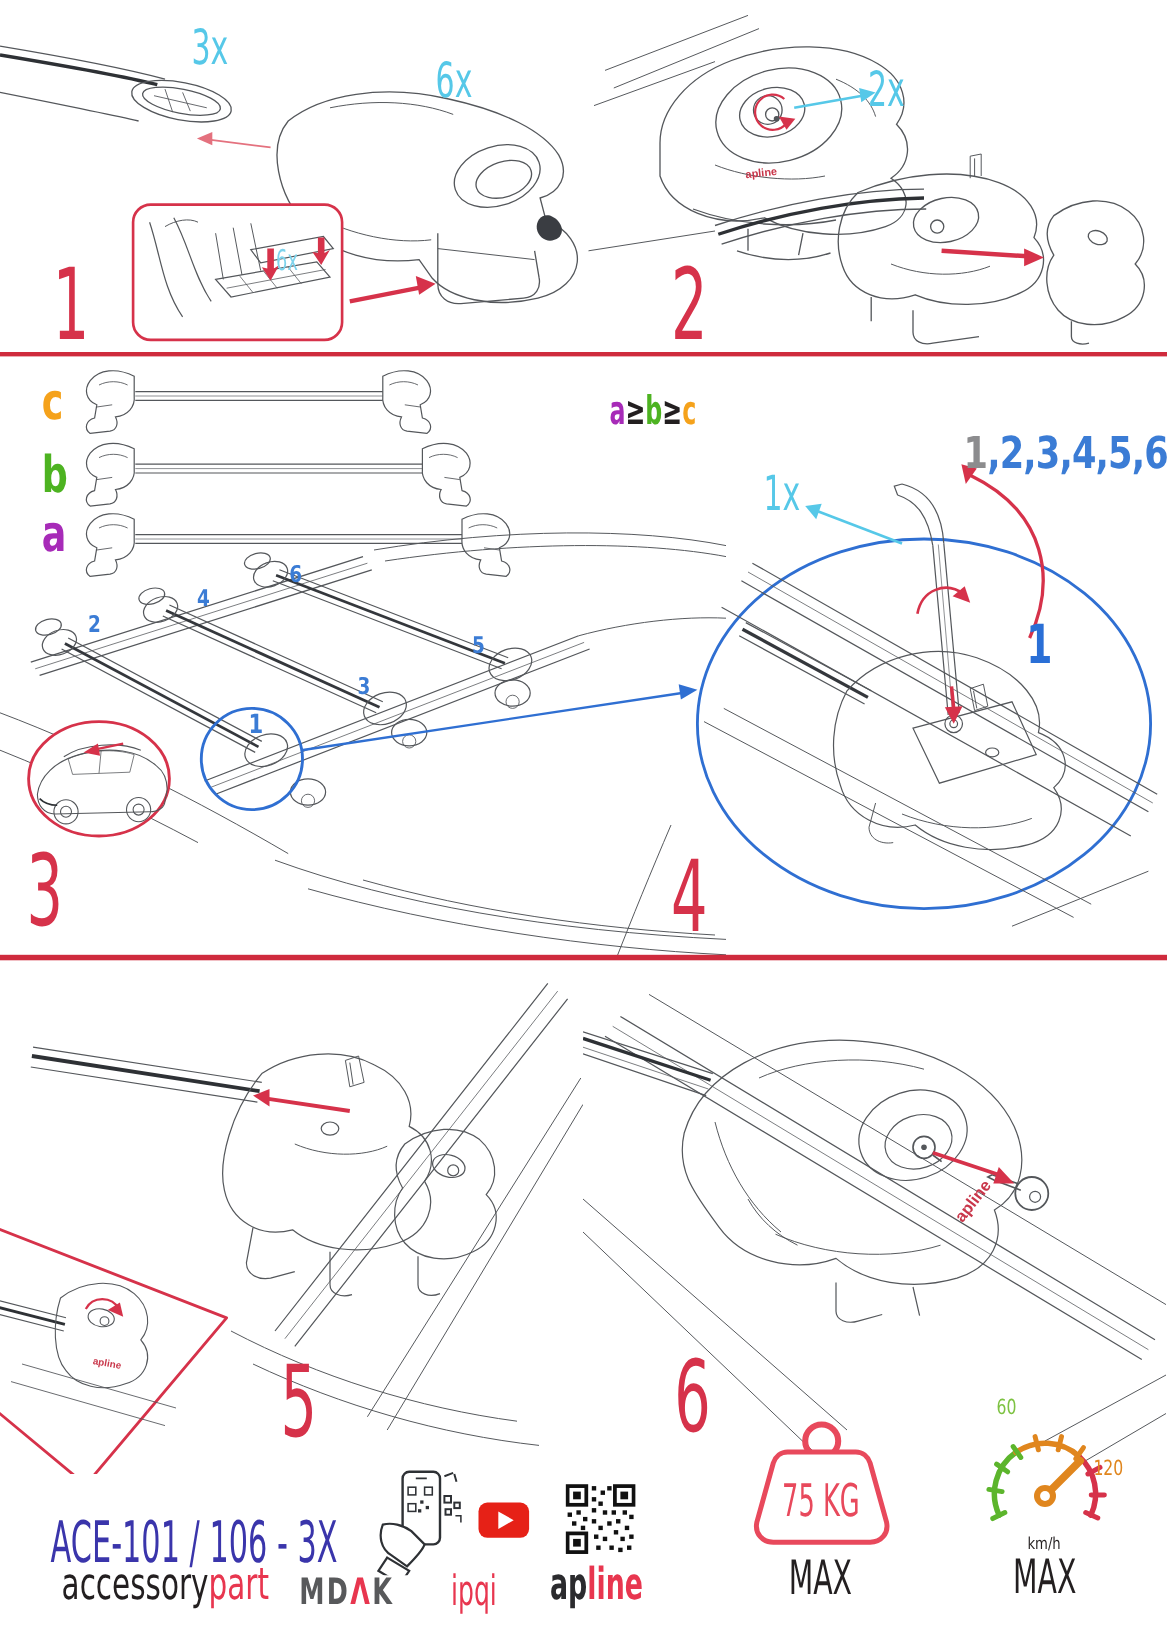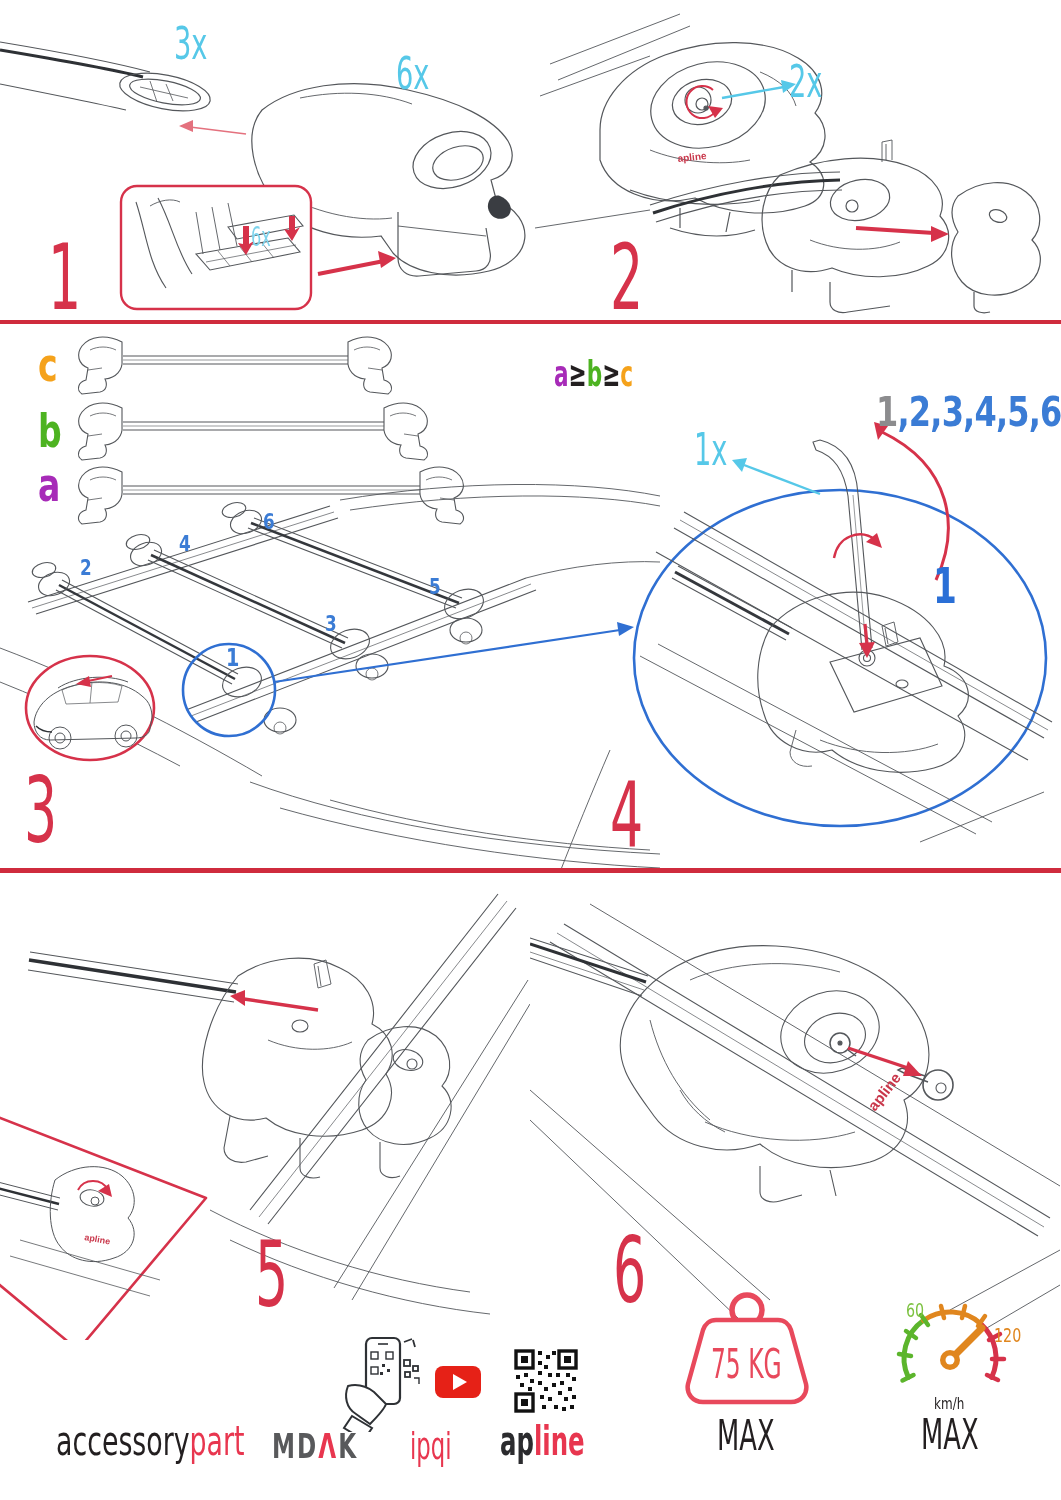--- a/index.html
+++ b/index.html
@@ -306,20 +306,21 @@
       <circle cx="408" cy="205" r="15" stroke-width="1.6"></circle>
       <circle cx="411" cy="208" r="5"></circle>
       <path d="M395,196 L372,188 M398,202 L374,193 M372,188 L368,190 L374,193" stroke-width="1.4"></path>
     </g>
     <text x="345" y="232" font-size="15" font-weight="bold" fill="#c9374b" transform="rotate(-52 345 232)">apline</text>
     <path d="M318,168 L378,188" stroke="#d6324a" stroke-width="3.4" fill="none"></path>
     <polygon points="392,196 378,181 373,196" fill="#d6324a"></polygon>
   </svg>
   <div class="abs" style="left:613px;top:1226px"><span class="sq step">6</span></div>
 
+  <div class="abs" style="left:46px;top:1377px"><span class="sq code">ACE-101 / 106 - 3X</span></div>
   <div class="abs" style="left:56px;top:1421px">
     <span class="sq logoline"><span class="ink">accessory</span><span class="lred">part</span></span>
   </div>
   <div class="abs" style="left:272px;top:1430px">
     <span class="sq mdak"><span>MD</span><span style="color:#e8364f">Λ</span><span>K</span></span>
   </div>
 
   <svg class="abs" style="left:336px;top:1334px" width="90" height="98" viewBox="0 0 90 98">
     <g fill="none" stroke="#2e3135" stroke-width="2.2">
       <rect x="30" y="4" width="34" height="66" rx="6"></rect>
@@ -418,18 +419,18 @@
         <path d="M92,32 L99,22" stroke="#e0861e"></path>
         <path d="M103,46 L114,40" stroke="#d6324a"></path>
         <path d="M106,65 L118,65" stroke="#d6324a"></path>
         <path d="M101,81 L112,86" stroke="#d6324a"></path>
       </g>
     </g>
     <path d="M60,70 L96,34" stroke="#e0861e" stroke-width="7" stroke-linecap="round"></path>
     <circle cx="64" cy="66" r="10" fill="#e0861e"></circle>
     <circle cx="64" cy="66" r="4.5" fill="#fff"></circle>
   </svg>
-  <div class="abs" style="left:906px;top:1301px"><span class="sq gnum" style="color:#7dc242">60</span></div>
+  <div class="abs" style="left:906px;top:1270px"><span class="sq gnum" style="color:#7dc242">60</span></div>
   <div class="abs" style="left:994px;top:1326px"><span class="sq gnum" style="color:#e0861e">120</span></div>
   <div class="abs" style="left:934px;top:1395px"><span class="sq kmh">km/h</span></div>
   <div class="abs" style="left:921px;top:1413px"><span class="sq max">MAX</span></div>
 
 </div>
 
 </body></html>

